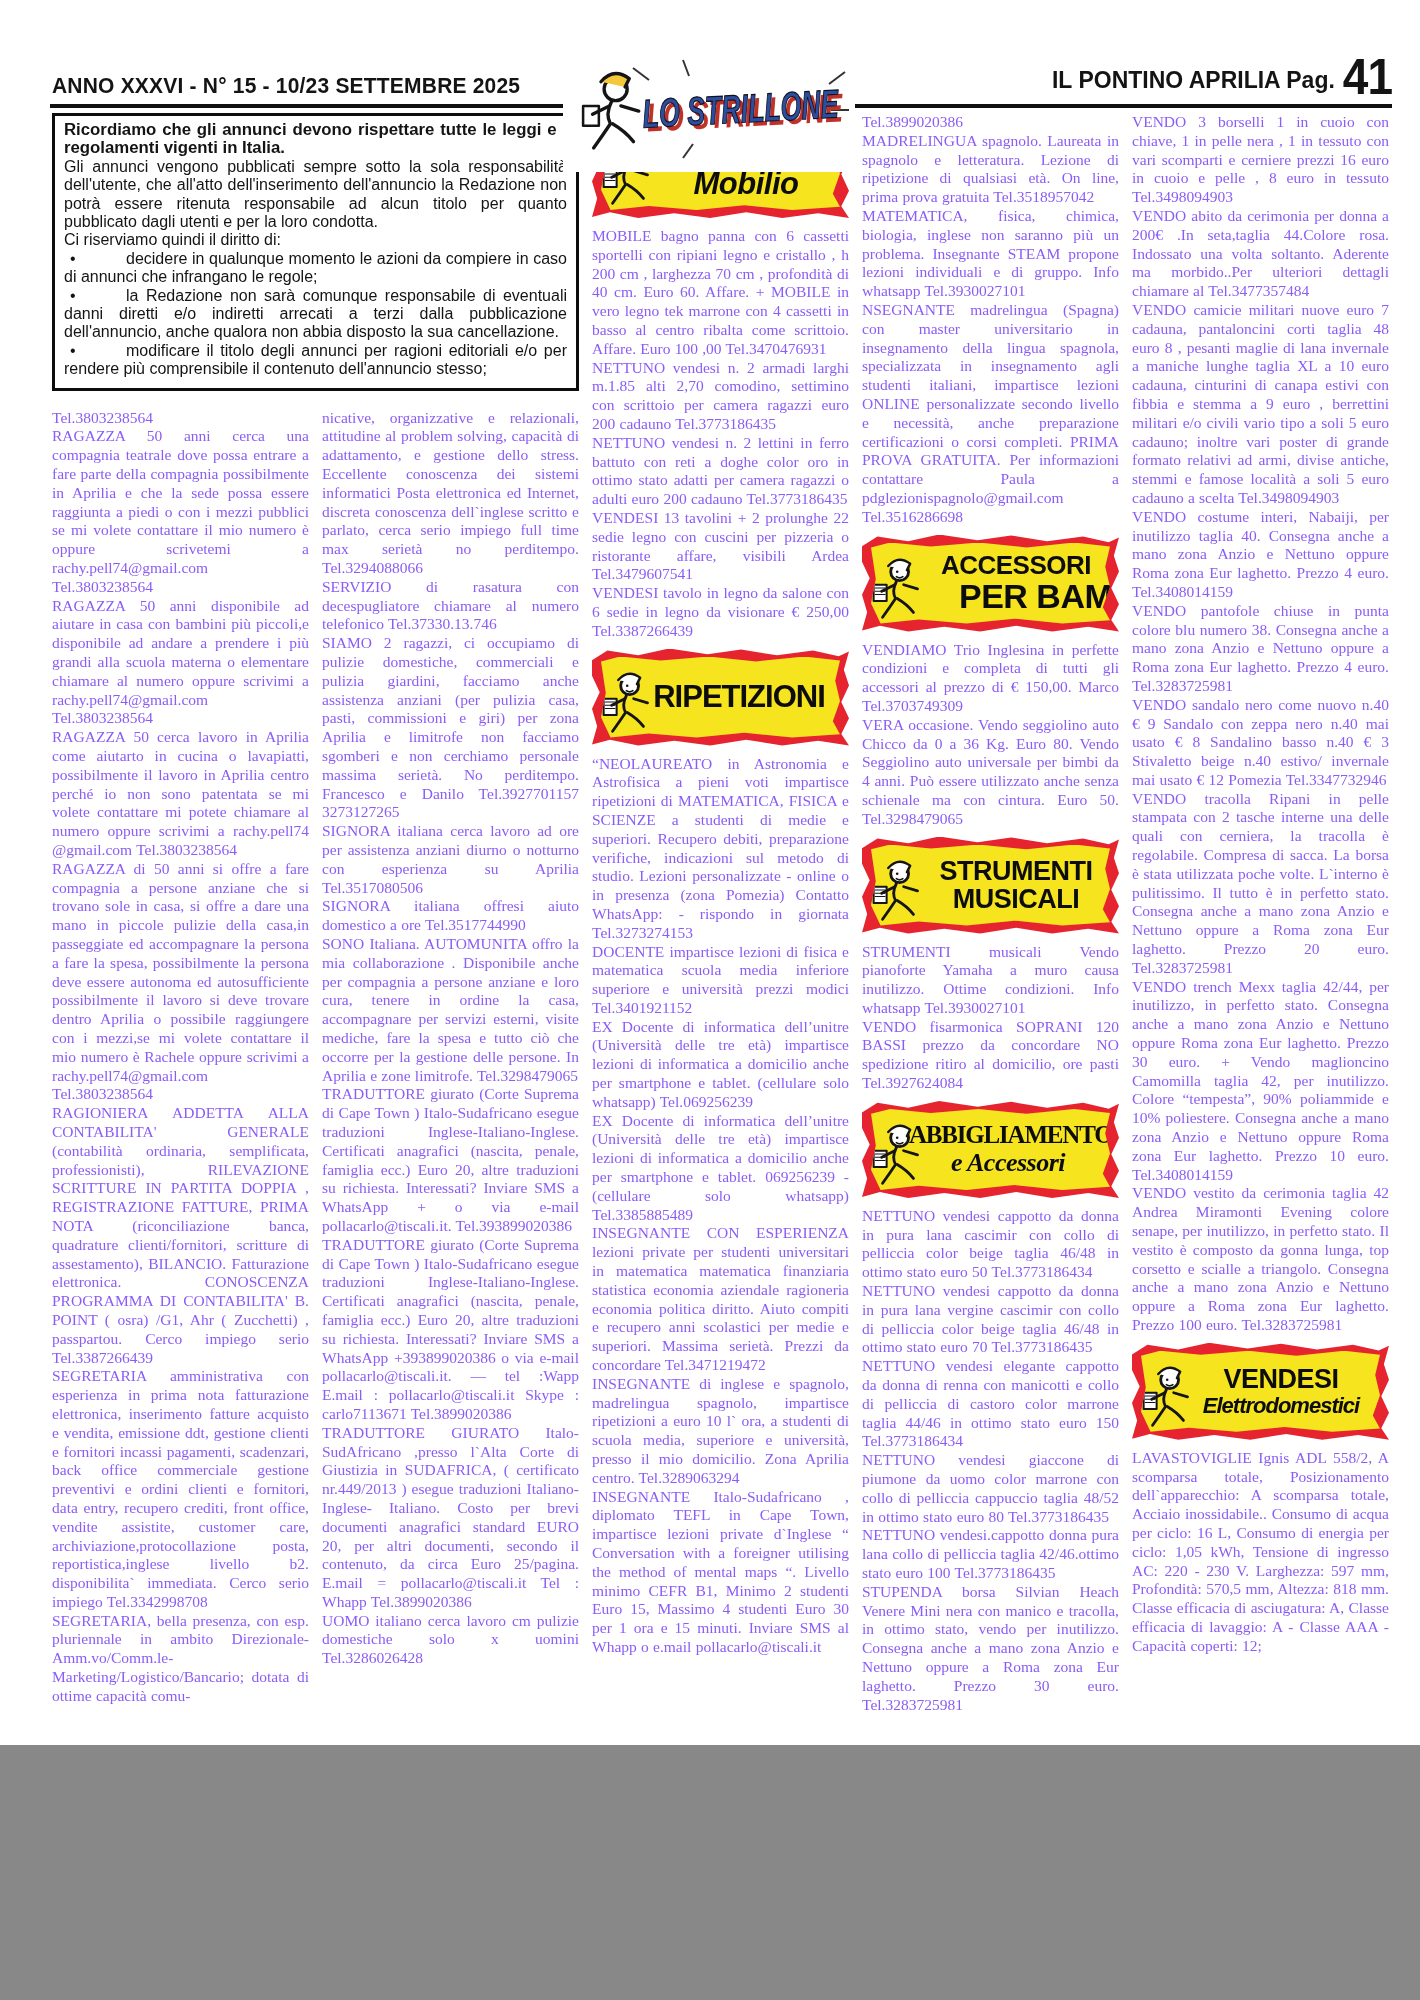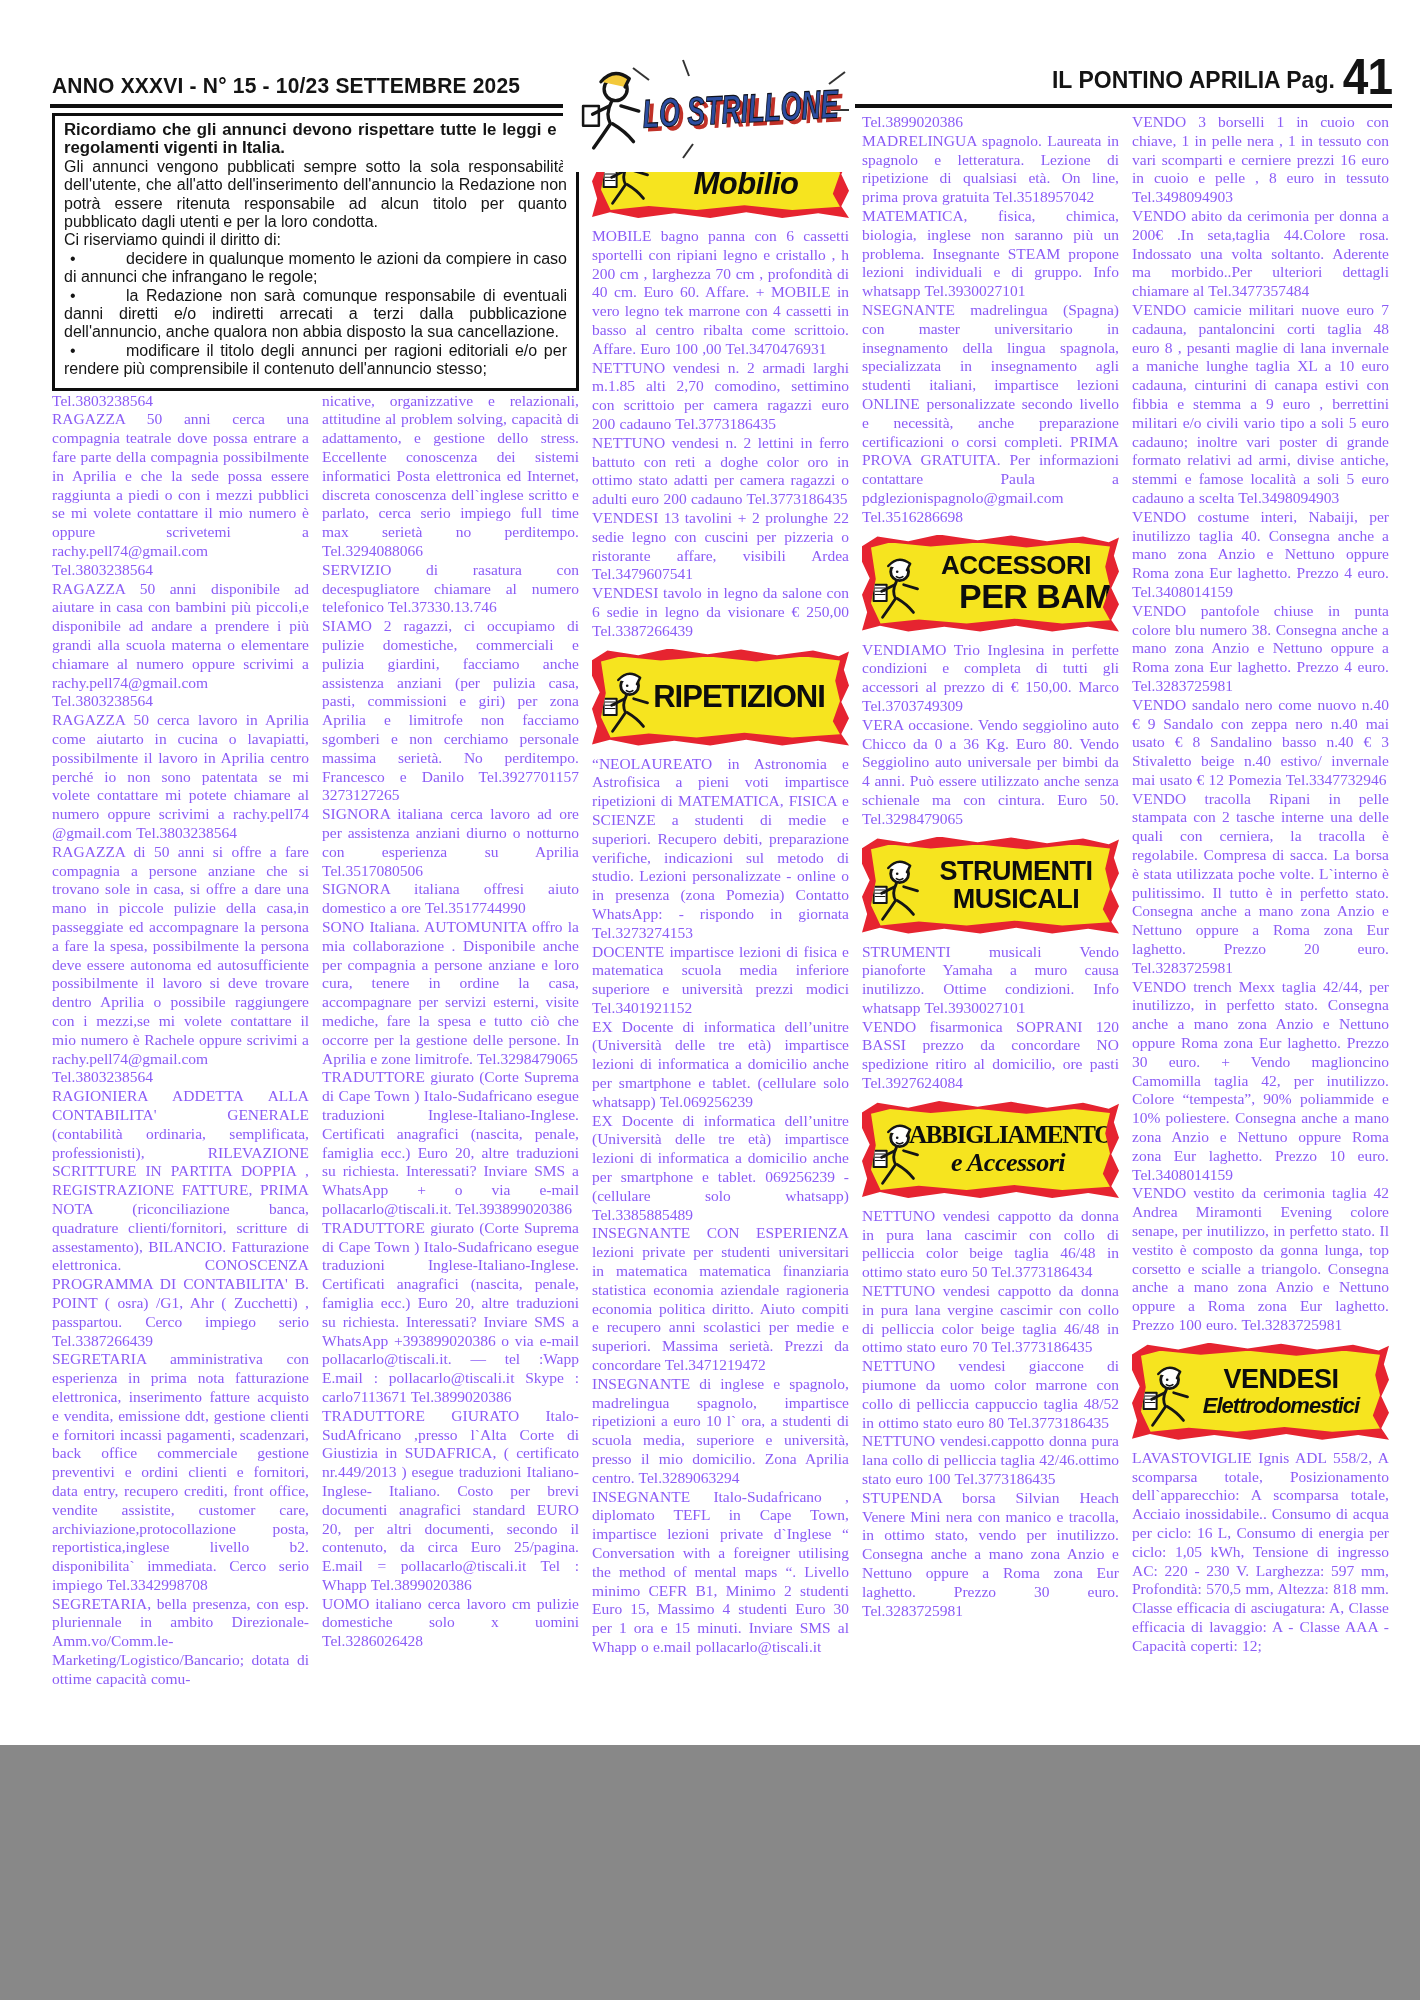--- a/index.html
+++ b/index.html
@@ -30,21 +30,21 @@
   .logo{
     position:absolute; left:563px; top:50px; width:292px; height:122px;
     background:#fff; z-index:3;
   }
   
   .content{
     position:absolute; top:113px; left:52px; width:1336px;
     display:flex; gap:13px; align-items:flex-start;
   }
   .pairwrap{flex:0 0 527px; width:527px;}
-  .pair-row{display:flex; gap:13px; margin-top:1px;}
+  .pair-row{display:flex; gap:13px; margin-top:18px;}
   .col{flex:0 0 257px; width:257px;}
   
   .notice{
     border:3px solid #0d0d0d; padding:5px 9px 9px 9px;
     font-family:"Liberation Sans", sans-serif; font-size:16px; line-height:18.4px;
     text-align:justify;
   }
   .np{margin:0;}
   .np.nb{font-weight:bold; font-size:16.8px;}
   .np.nbul::before{content:"\2022"; display:inline-block; width:56px; padding-left:6px;}
@@ -287,20 +287,21 @@
   </svg>
               <div class="banner-text">
                 <div class="bl1">ABBIGLIAMENTO</div>
                 <div class="bl2 it">e Accessori</div>
               </div>
             </div>
           </div>
         </div>
         <p class="ad">NETTUNO vendesi cappotto da donna in pura lana cascimir con collo di pelliccia color beige taglia 46/48 in ottimo stato euro 50 Tel.3773186434</p>
         <p class="ad">NETTUNO vendesi cappotto da donna in pura lana vergine cascimir con collo di pelliccia color beige taglia 46/48 in ottimo stato euro 70 Tel.3773186435</p>
+        <p class="ad">NETTUNO vendesi elegante cappotto da donna di renna con manicotti e collo di pelliccia di castoro color marrone taglia 44/46 in ottimo stato euro 150 Tel.3773186434</p>
         <p class="ad">NETTUNO vendesi giaccone di piumone da uomo color marrone con collo di pelliccia cappuccio taglia 48/52 in ottimo stato euro 80 Tel.3773186435</p>
         <p class="ad">NETTUNO vendesi.cappotto donna pura lana collo di pelliccia taglia 42/46.ottimo stato euro 100 Tel.3773186435</p>
         <p class="ad">STUPENDA borsa Silvian Heach Venere Mini nera con manico e tracolla, in ottimo stato, vendo per inutilizzo.  Consegna anche a mano zona Anzio e Nettuno oppure a Roma zona Eur laghetto.  Prezzo 30 euro. Tel.3283725981</p>
       </div>
     <div class="col" id="col-4">
         <p class="ad">VENDO 3 borselli 1 in cuoio con chiave, 1 in pelle nera , 1 in tessuto con vari scomparti e cerniere prezzi 16 euro in cuoio e pelle , 8 euro in tessuto Tel.3498094903</p>
         <p class="ad">VENDO abito da cerimonia per donna a 200€ .In seta,taglia 44.Colore rosa. Indossato una volta soltanto. Aderente ma morbido..Per ulteriori dettagli chiamare al Tel.3477357484</p>
         <p class="ad">VENDO camicie militari nuove euro 7 cadauna, pantaloncini corti taglia 48 euro 8 , pesanti maglie di lana invernale a maniche lunghe taglia XL a 10 euro cadauna, cinturini di canapa estivi con fibbia e stemma a 9 euro , berrettini militari e/o civili vario tipo a soli 5 euro cadauno; inoltre vari poster di grande formato relativi ad armi, divise antiche, stemmi e famose località a soli 5 euro cadauno a scelta Tel.3498094903</p>
         <p class="ad">VENDO costume interi, Nabaiji, per inutilizzo taglia 40. Consegna anche a mano zona Anzio e Nettuno oppure Roma zona Eur laghetto. Prezzo 4 euro. Tel.3408014159</p>
         <p class="ad">VENDO pantofole chiuse in punta colore blu numero 38. Consegna anche a mano zona Anzio e Nettuno oppure a Roma zona Eur laghetto.  Prezzo 4 euro. Tel.3283725981</p>

